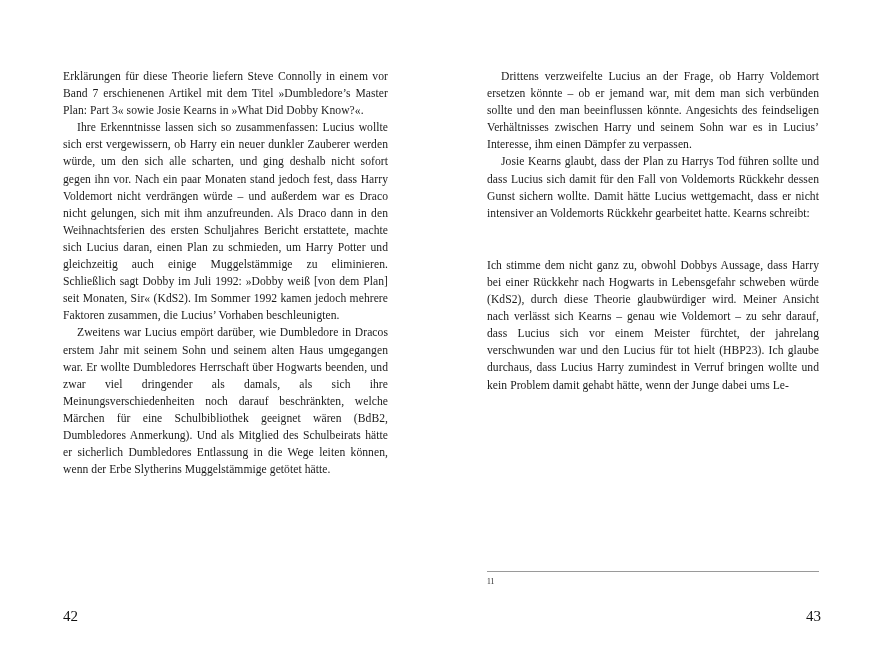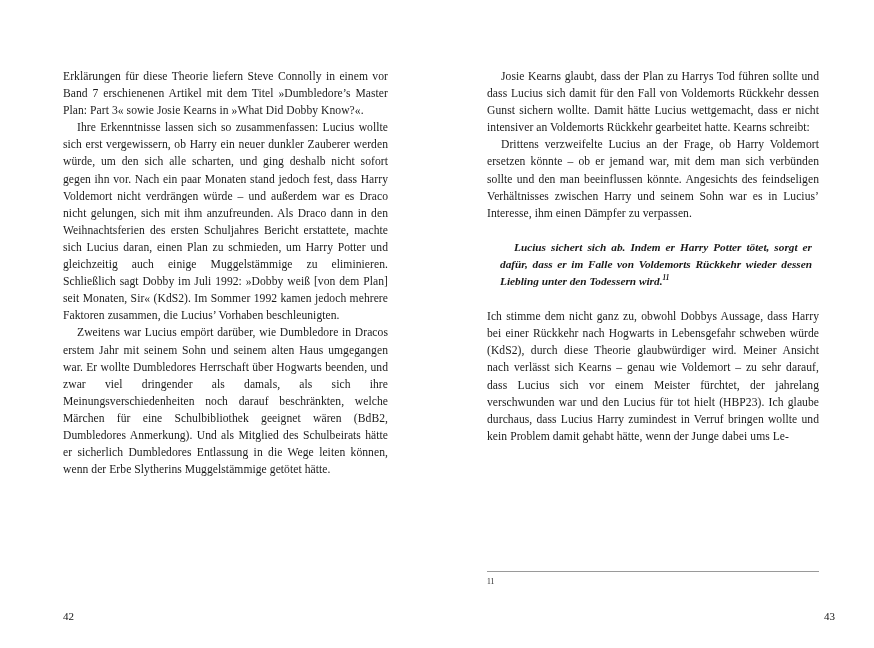--- a/index.html
+++ b/index.html
@@ -103,50 +103,49 @@
   }
   .footnote .fn-text {
     font-style: italic;
     letter-spacing: 0.01em;
     word-break: break-all;
   }
 
   .folio {
     position: absolute;
     bottom: 24px;
-    font-size: 11px;
+    font-size: 15px;
     line-height: 16px;
     color: #111;
   }
   .folio-left  { left: 63px; }
-  .folio-right { right: 39px; }
+  .folio-right { right: 53px; }
 </style>
 </head>
 <body>
 
 <div class="spread">
 
   <div class="page page-left">
     <div class="textblock">
       <p class="para">Erklärungen für diese Theorie liefern Steve Connolly in einem vor Band 7 erschienenen Artikel mit dem Titel »Dumbledore’s Master Plan: Part 3« sowie Josie Kearns in »What Did Dobby Know?«.</p>
       <p class="para indent">Ihre Erkenntnisse lassen sich so zusammenfassen: Lucius wollte sich erst vergewissern, ob Harry ein neuer dunkler Zauberer werden würde, um den sich alle scharten, und ging deshalb nicht sofort gegen ihn vor. Nach ein paar Monaten stand jedoch fest, dass Harry Voldemort nicht verdrängen würde – und außerdem war es Draco nicht gelungen, sich mit ihm anzufreunden. Als Draco dann in den Weihnachtsferien des ersten Schuljahres Bericht erstattete, machte sich Lucius daran, einen Plan zu schmieden, um Harry Potter und gleichzeitig auch einige Muggelstämmige zu eliminieren. Schließlich sagt Dobby im Juli 1992: »Dobby weiß [von dem Plan] seit Monaten, Sir« (KdS2). Im Sommer 1992 kamen jedoch mehrere Faktoren zusammen, die Lucius’ Vorhaben beschleunigten.</p>
       <p class="para indent lastline-natural">Zweitens war Lucius empört darüber, wie Dumbledore in Dracos erstem Jahr mit seinem Sohn und seinem alten Haus umgegangen war. Er wollte Dumbledores Herrschaft über Hogwarts beenden, und zwar viel dringender als damals, als sich ihre Meinungsverschiedenheiten noch darauf beschränkten, welche Märchen für eine Schulbibliothek geeignet wären (BdB2, Dumbledores Anmerkung). Und als Mitglied des Schulbeirats hätte er sicherlich Dumbledores Entlassung in die Wege leiten können, wenn der Erbe Slytherins Muggelstämmige getötet hätte.</p>
     </div>
     <div class="folio folio-left">42</div>
   </div>
 
   <div class="page page-right">
     <div class="textblock">
+      <p class="para indent">Drittens verzweifelte Lucius an der Frage, ob Harry Voldemort ersetzen könnte – ob er jemand war, mit dem man sich verbünden sollte und den man beeinflussen könnte. Angesichts des feindseligen Verhältnisses zwischen Harry und seinem Sohn war es in Lucius’ Interesse, ihm einen Dämpfer zu verpassen.</p>
       <p class="para indent lastline-natural">Josie Kearns glaubt, dass der Plan zu Harrys Tod führen sollte und dass Lucius sich damit für den Fall von Voldemorts Rückkehr dessen Gunst sichern wollte. Damit hätte Lucius wettgemacht, dass er nicht intensiver an Voldemorts Rückkehr gearbeitet hatte. Kearns schreibt:</p>
-      <p class="para indent">Drittens verzweifelte Lucius an der Frage, ob Harry Voldemort ersetzen könnte – ob er jemand war, mit dem man sich verbünden sollte und den man beeinflussen könnte. Angesichts des feindseligen Verhältnisses zwischen Harry und seinem Sohn war es in Lucius’ Interesse, ihm einen Dämpfer zu verpassen.</p>
 
       <div class="spacer-quote-top"></div>
 
       <blockquote class="quote">
-        <p class="q-indent q-last"><span>Lucius sichert sich ab. Indem er Harry Potter tötet, sorgt er dafür, dass er im Falle von Voldemorts Rückkehr wieder dessen Liebling unter den Todessern wird.</span><sup class="fn-ref">11</sup></p>
       </blockquote>
 
       <div class="spacer-quote-bottom"></div>
 
       <p class="para">Ich stimme dem nicht ganz zu, obwohl Dobbys Aussage, dass Harry bei einer Rückkehr nach Hogwarts in Lebensgefahr schweben würde (KdS2), durch diese Theorie glaubwürdiger wird. Meiner Ansicht nach verlässt sich Kearns – genau wie Voldemort – zu sehr darauf, dass Lucius sich vor einem Meister fürchtet, der jahrelang verschwunden war und den Lucius für tot hielt (HBP23). Ich glaube durchaus, dass Lucius Harry zumindest in Verruf bringen wollte und kein Problem damit gehabt hätte, wenn der Junge dabei ums Le-</p>
     </div>
 
     <div class="footnote-area">
       <hr class="footnote-rule">
       <div class="footnote">

